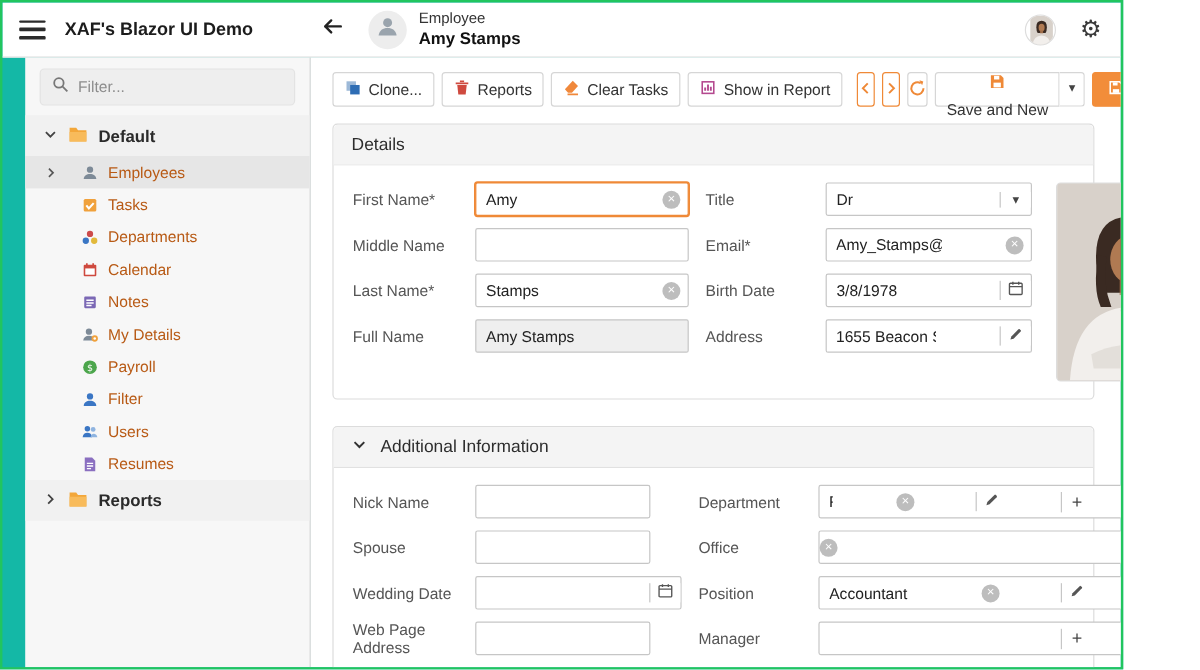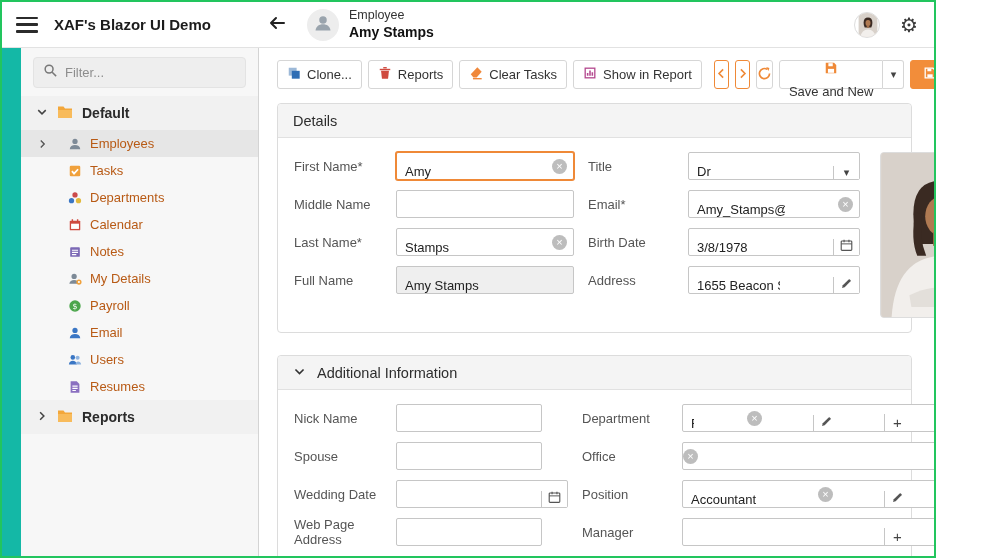--- a/index.html
+++ b/index.html
@@ -53,21 +53,21 @@
   .panel { border:1px solid #dcdcdc; border-radius:4px; margin-top:14px; background:#fff; }
   .panel-hd { height:34px; background:#f4f4f4; border-bottom:1px solid #e1e1e1; border-radius:4px 4px 0 0; display:flex; align-items:center; padding:0 15px; gap:11px; font-size:14.5px; color:#2d2d2d; }
   .panel-bd { padding:14px 16px; display:flex; align-items:flex-start; }
   .fcol { display:flex; flex-direction:column; gap:10px; }
   .frow { display:flex; align-items:center; height:28px; }
   .flabel { font-size:13px; color:#555; flex-shrink:0; }
   .lab-l { width:102px; }
   .lab-r { width:100px; }
   .col-right { margin-left:14px; }
 
-  .ctrl { position:relative; display:flex; align-items:flex-end; height:28px; border:1px solid #c6c6c6; border-radius:2px; background:#fff;gap:45px; }
+  .ctrl { position:relative; display:flex; align-items:center; height:28px; border:1px solid #c6c6c6; border-radius:2px; background:#fff;gap:45px; }
   .ctrl input { border:none; outline:none; flex:1; min-width:0; padding:0 8px; font-size:13px; color:#222; background:transparent; font-family:inherit; }
   .ctrl.focused { border-color:var(--accent); box-shadow:0 0 0 1px var(--accent); }
   .ctrl.readonly { background:#efefef; }
   .clear-ic { align-self:center; width:15px; height:15px; border-radius:50%; background:#bdbdbd; color:#fff; font-size:11px; line-height:15px; text-align:center; margin-right:6px; flex-shrink:0; cursor:pointer; }
   .abtn { width:26px; flex-shrink:0; border:none; border-left:1px solid #c6c6c6; background:#fff; display:flex; align-items:center; justify-content:center; color:#444; cursor:pointer; font-family:inherit; }
   .abtn .dd { font-size:11px; color:#444; }
   .abtn .pl { font-size:15px; color:#444; }
 
   .w-dl { width:178px; }   
   .w-dr { width:172px; }   
@@ -230,21 +230,21 @@
         <span class="nav-label">Payroll</span>
       </div>
 
       <div class="nav-item">
         <span class="nav-ic">
           <svg width="14" height="14" viewBox="0 0 16 16">
               <circle cx="8" cy="5" r="3" fill="#3a76c4"></circle>
               <path d="M2 14c.3-3.2 2.7-4.8 6-4.8s5.7 1.6 6 4.8z" fill="#3a76c4"></path>
             </svg>
         </span>
-        <span class="nav-label">Email</span>
+        <span class="nav-label">Filter</span>
       </div>
 
       <div class="nav-item">
         <span class="nav-ic">
           <svg width="14" height="14" viewBox="0 0 16 16">
               <circle cx="5.5" cy="5" r="2.6" fill="#3a76c4"></circle>
               <path d="M1 13c.2-2.8 2.2-4.2 4.5-4.2S9.8 10.2 10 13z" fill="#3a76c4"></path>
               <circle cx="11" cy="5.5" r="2.3" fill="#8fb4e0"></circle>
               <path d="M8.5 13c.5-2.4 1.6-3.4 3-3.4 1.8 0 3.3 1.3 3.5 3.4z" fill="#8fb4e0"></path>
             </svg>

